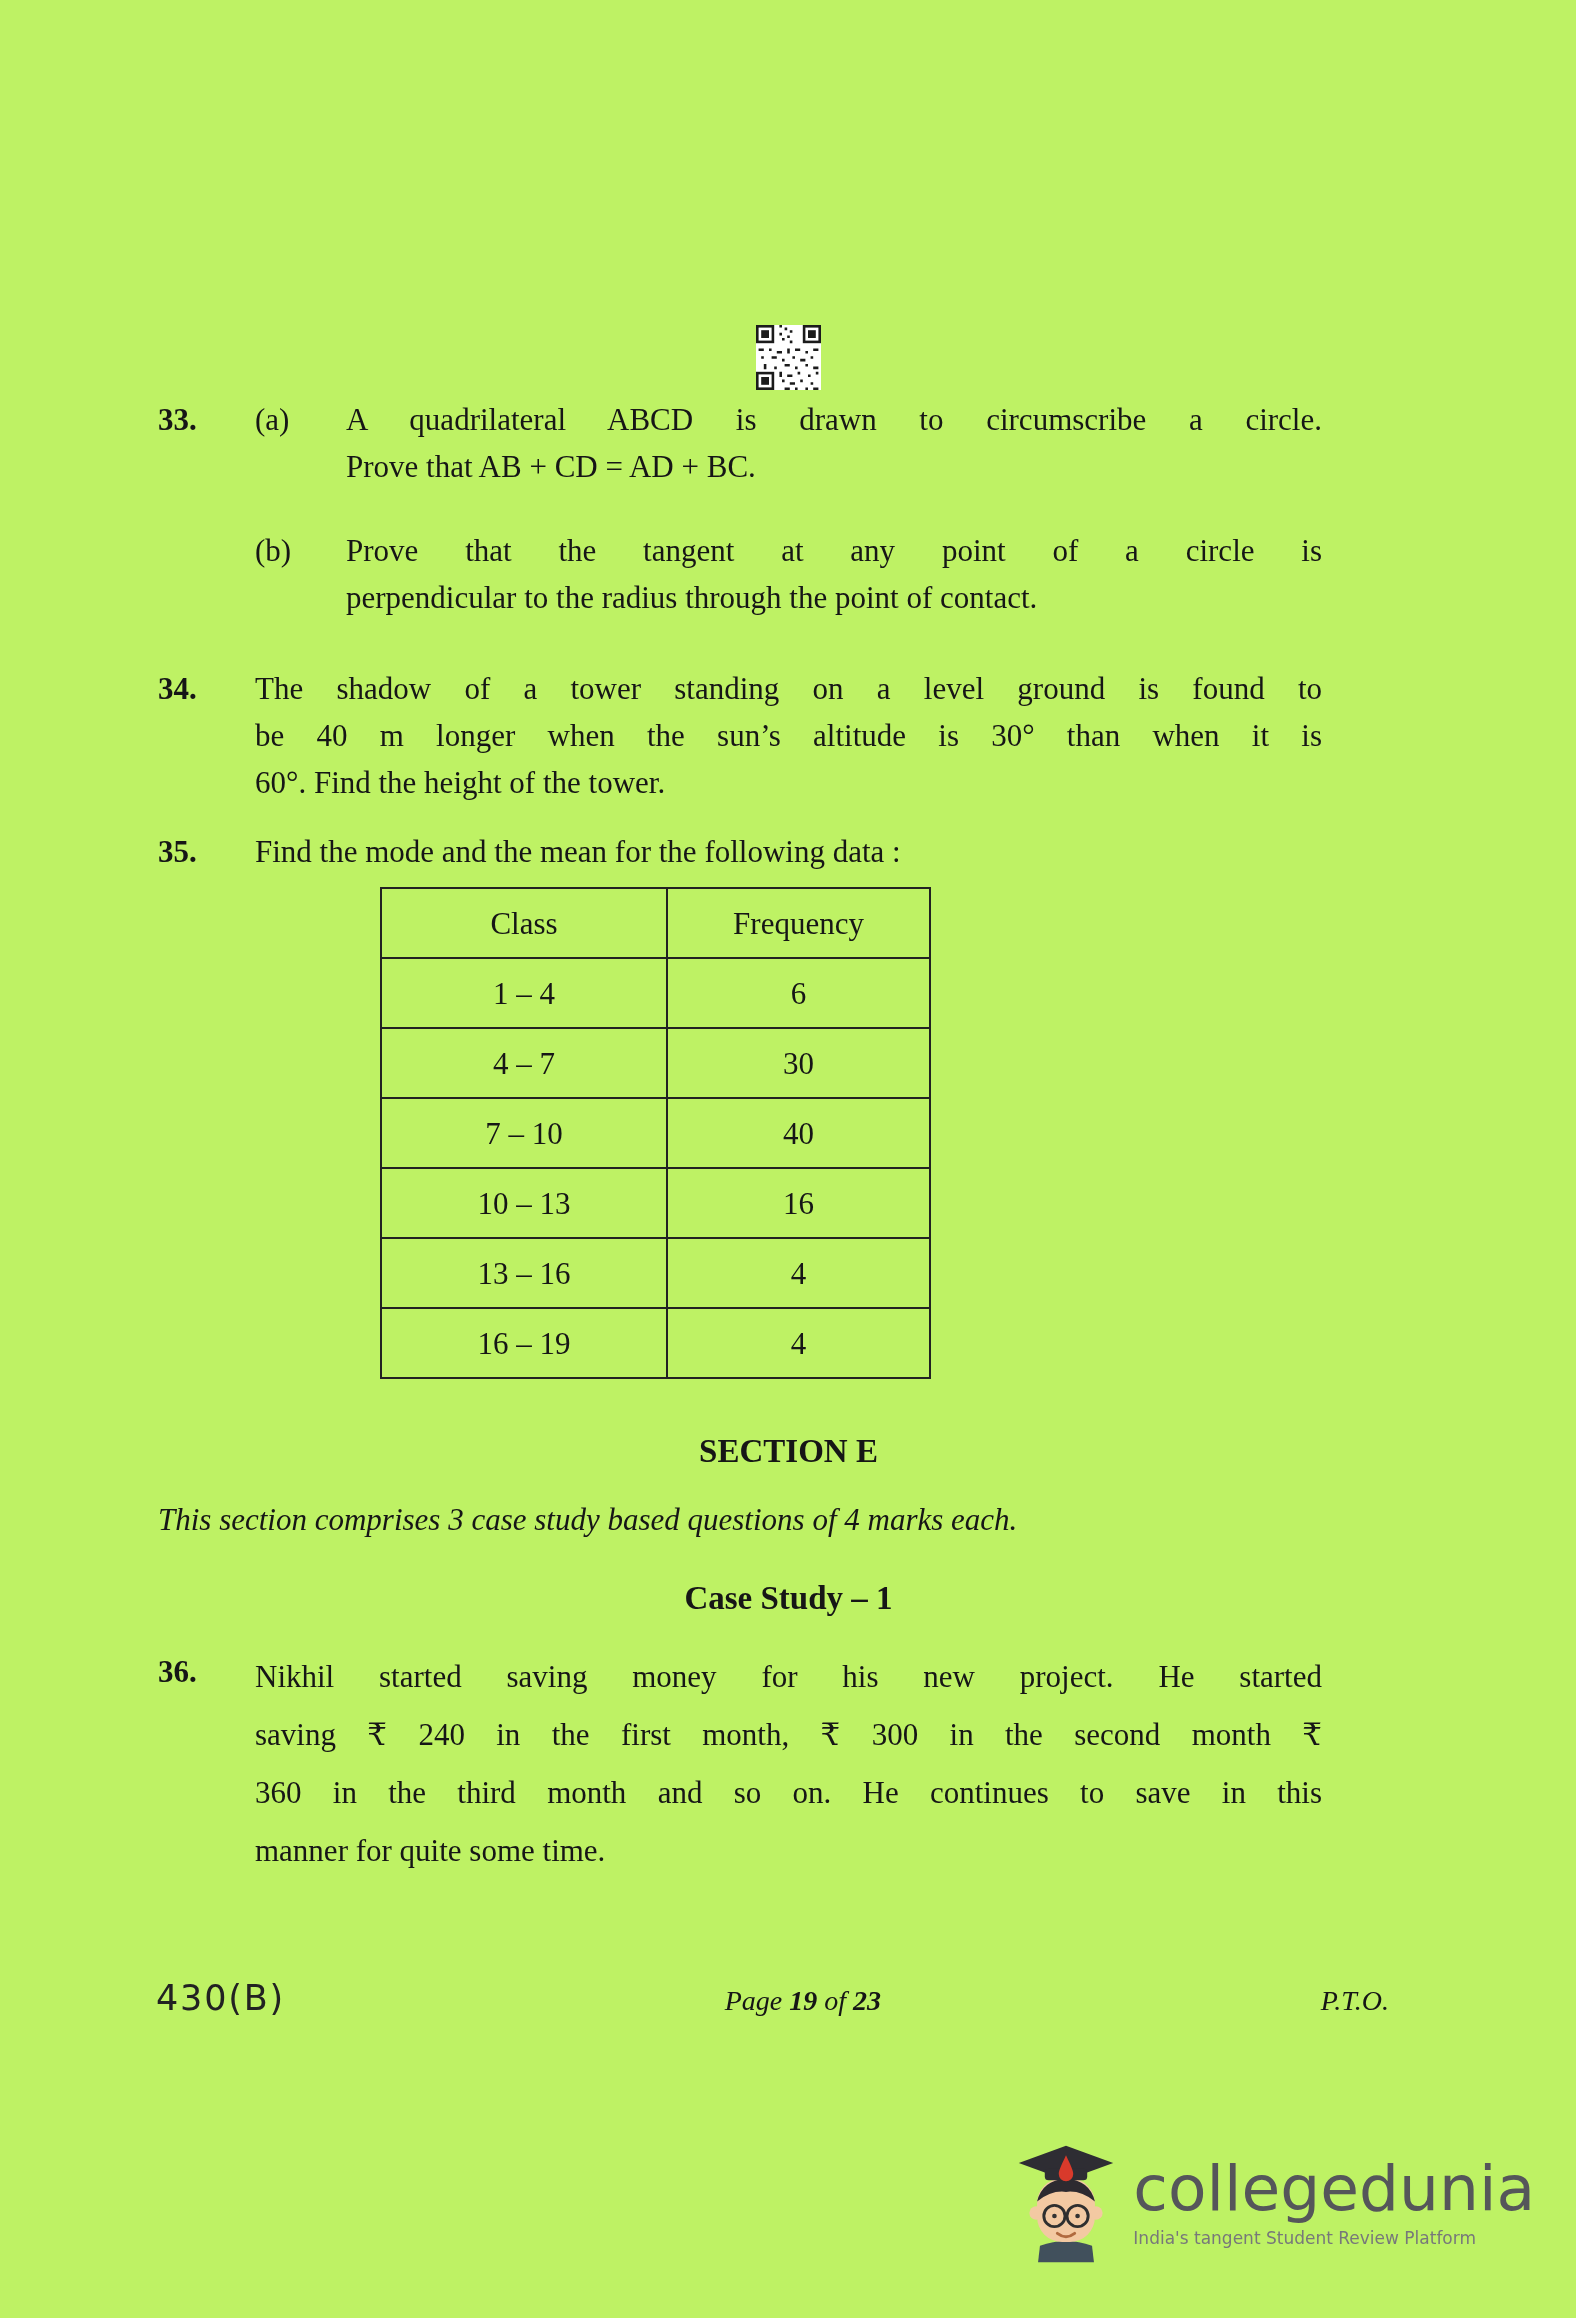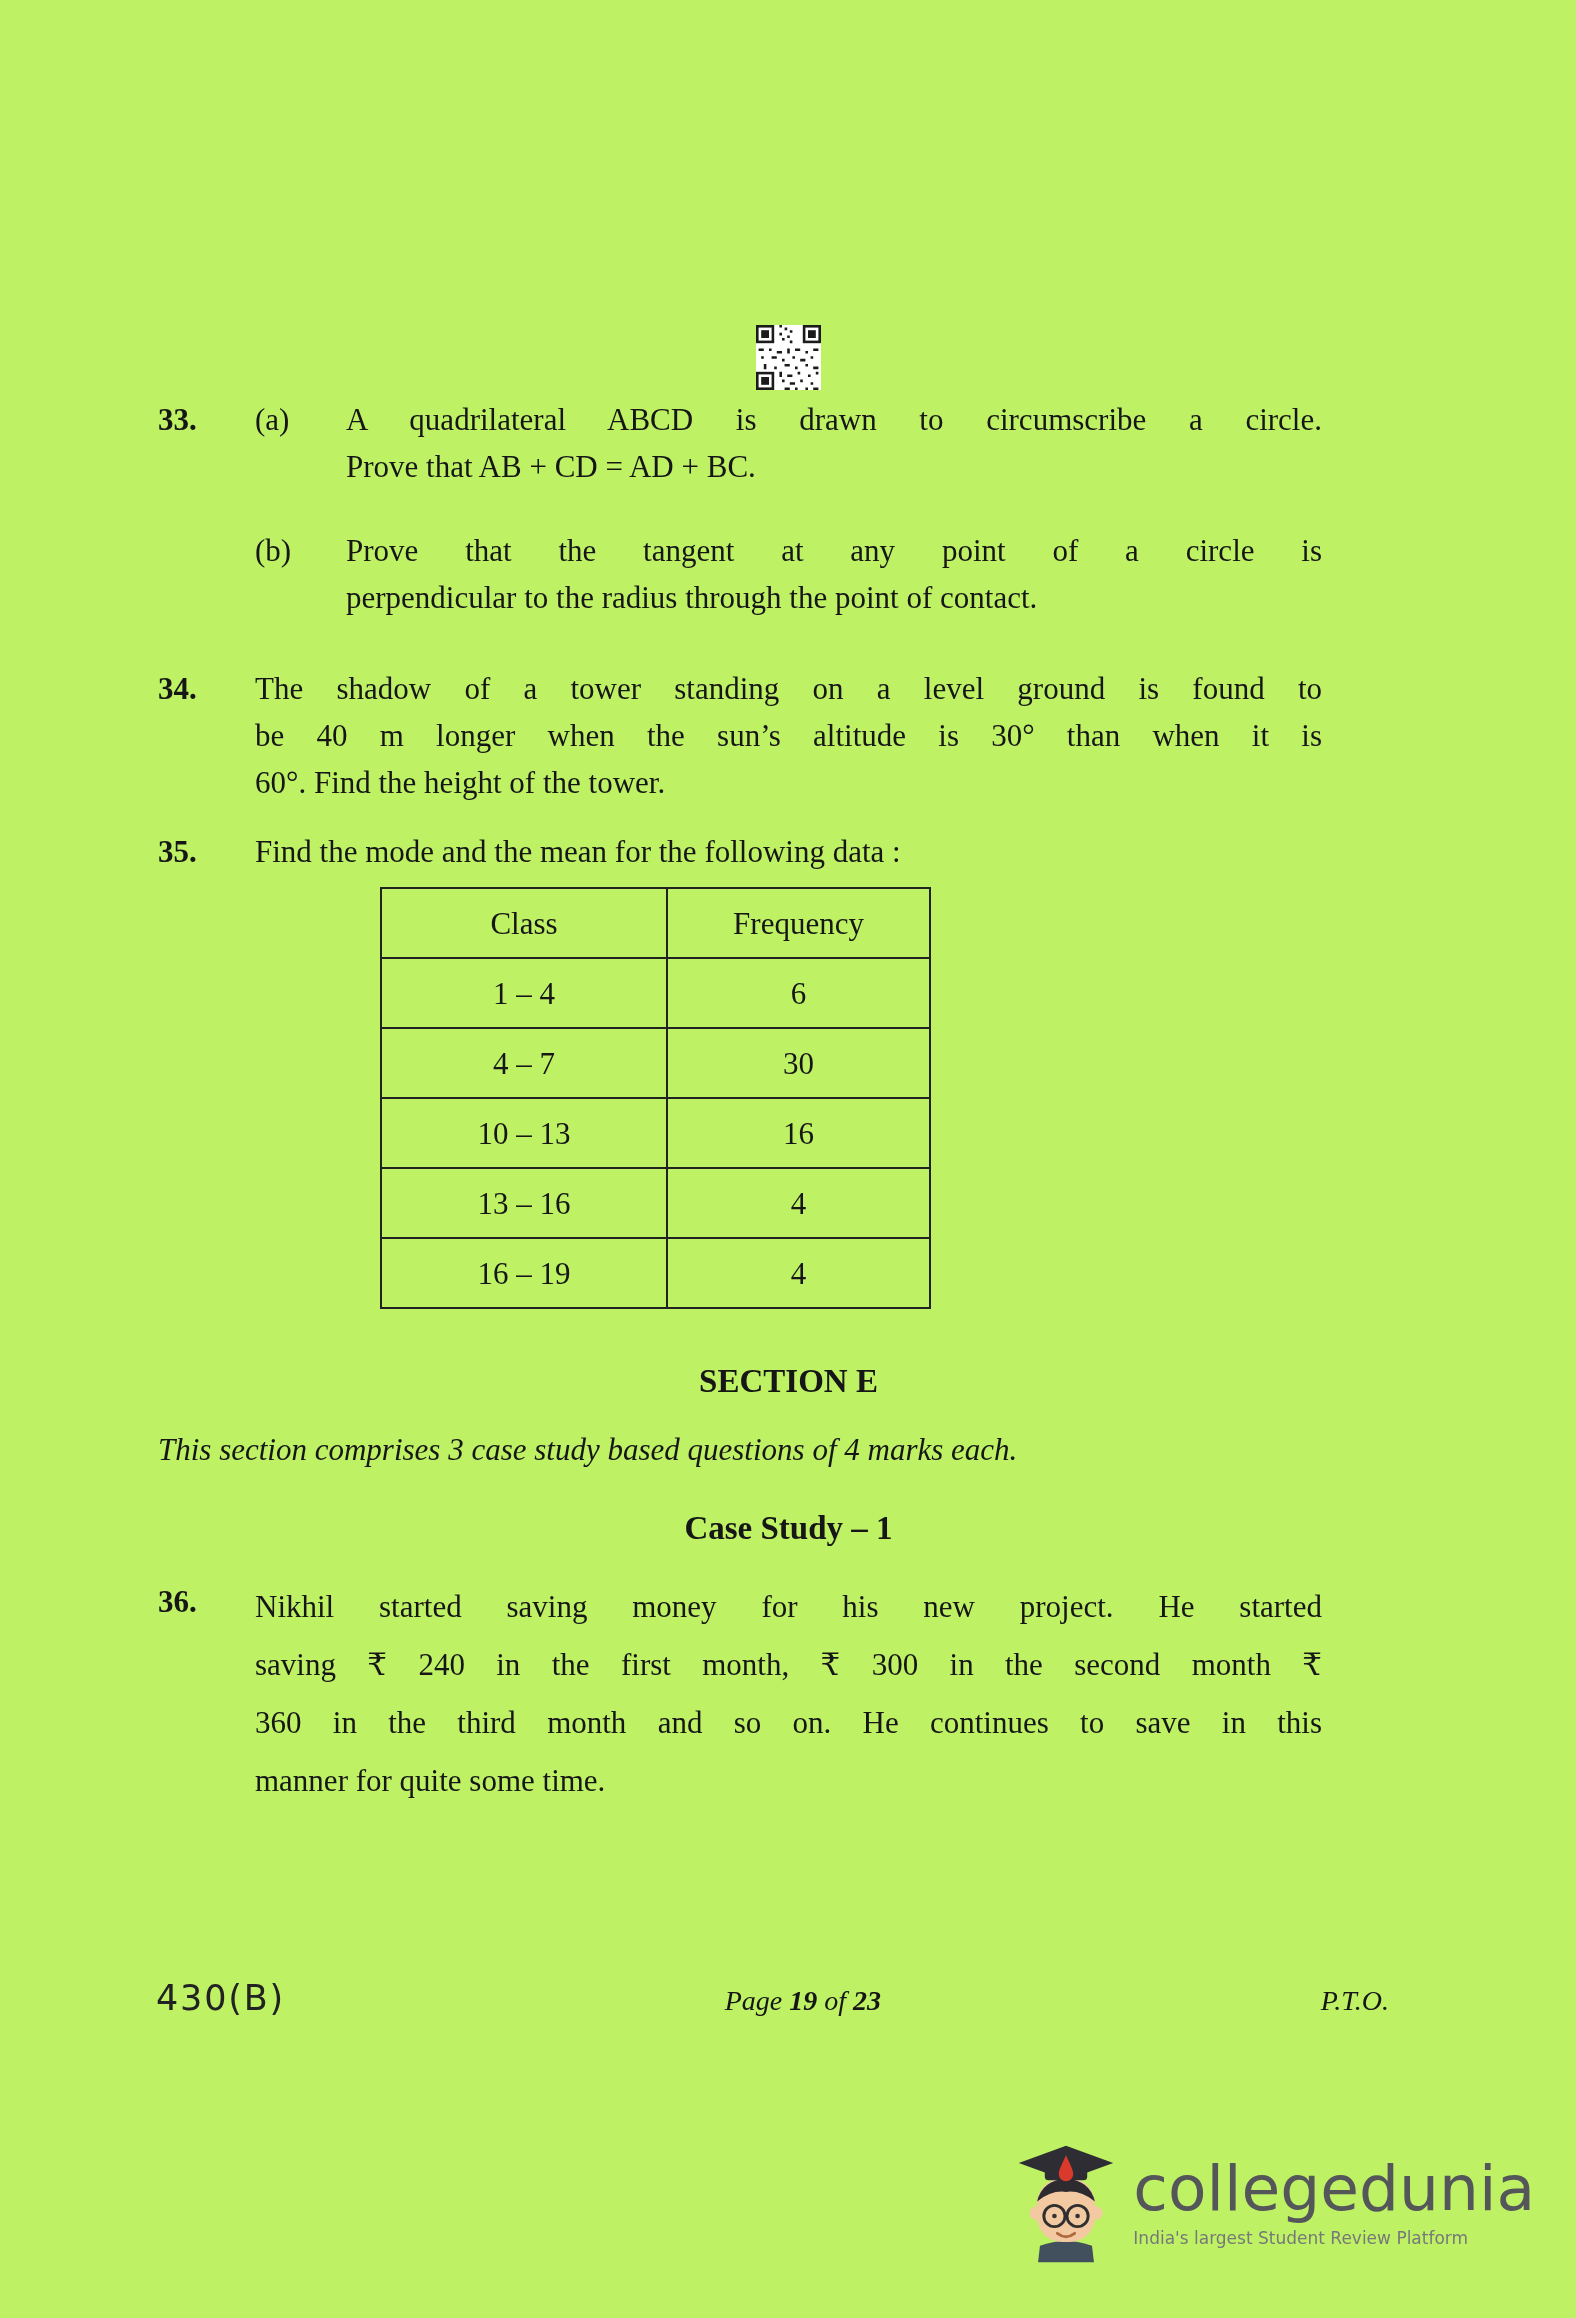--- a/index.html
+++ b/index.html
@@ -123,20 +123,24 @@
       </tr>
       <tr>
         <td>1 – 4</td>
         <td class="c2">6</td>
       </tr>
       <tr>
         <td>4 – 7</td>
         <td class="c2">30</td>
       </tr>
       <tr>
+        <td>7 – 10</td>
+        <td class="c2">40</td>
+      </tr>
+      <tr>
         <td>10 – 13</td>
         <td class="c2">16</td>
       </tr>
       <tr>
         <td>13 – 16</td>
         <td class="c2">4</td>
       </tr>
       <tr>
         <td>16 – 19</td>
         <td class="c2">4</td>
@@ -192,18 +196,18 @@
       <circle cx="67" cy="77" r="11" fill="none" stroke="#2f2f2f" stroke-width="3"></circle>
       <line x1="54" y1="77" x2="56" y2="77" stroke="#2f2f2f" stroke-width="3"></line>
 
       <circle cx="43" cy="77" r="2.4" fill="#333"></circle>
       <circle cx="67" cy="77" r="2.4" fill="#333"></circle>
 
       <path d="M46 95 Q55 102 64 95" fill="none" stroke="#b06a3f" stroke-width="3" stroke-linecap="round"></path>
     </svg>
     <div>
       <div class="brand">collegedunia</div>
-      <div class="tagline">India's largest Student Review Platform</div>
+      <div class="tagline">India's tangent Student Review Platform</div>
     </div>
   </div>
 
 </div>
 
 
 </body></html>

